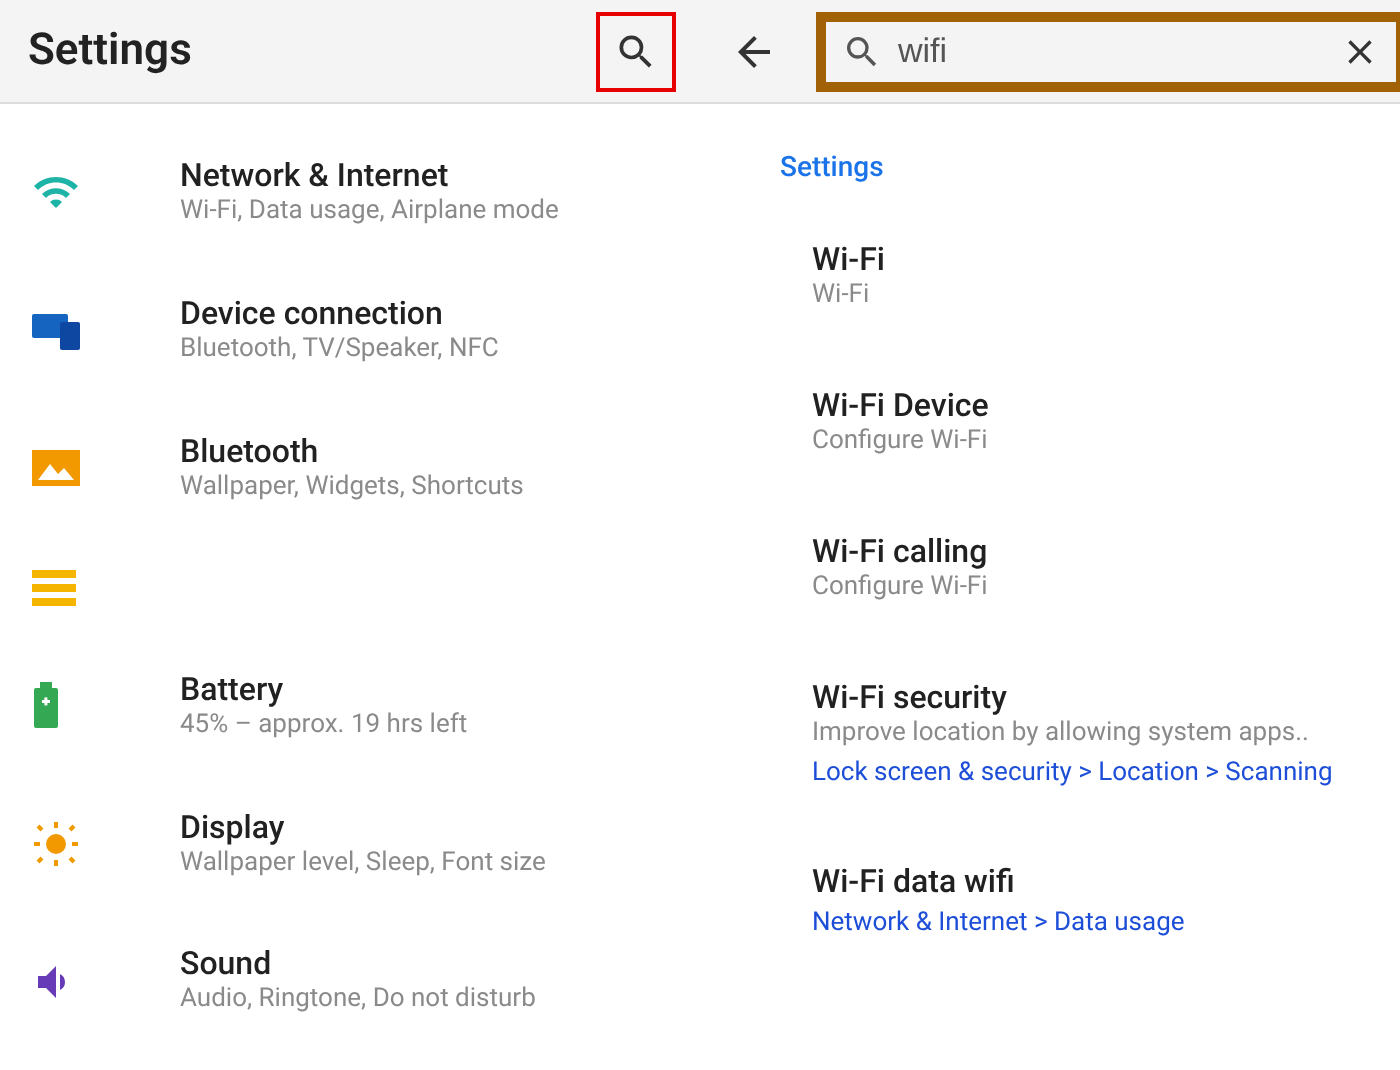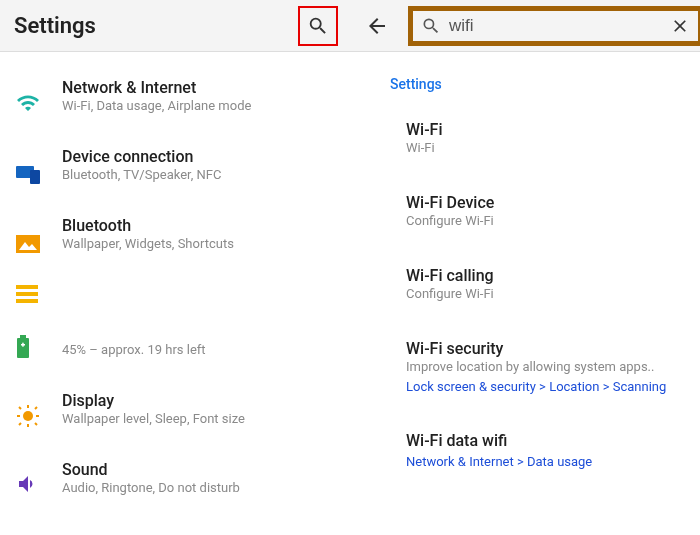--- a/index.html
+++ b/index.html
@@ -39,21 +39,21 @@
   .clear-btn { cursor:pointer; display:flex; align-items:center; }
 
   .content { flex:1 1 auto; display:flex; overflow:hidden; }
   .pane { flex:0 0 350px; overflow:hidden; padding-top: 16px; }
   .pane-right { flex:1 1 auto; padding-top: 16px; }
 
   .settings-section-label {
     color: #1a73e8; font-size: 14px; font-weight: 500; padding: 8px 0 18px 40px;
   }
 
-  .item { display:flex; align-items:flex-end; padding: 10px 16px 22px 16px; cursor:pointer; }
+  .item { display:flex; align-items:center; padding: 10px 16px 22px 16px; cursor:pointer;gap:28px; }
   .item .icon-slot {
     width: 46px; flex:0 0 46px; display:flex; align-items:center; justify-content:flex-start;
   }
   .item .text-slot { flex:1 1 auto; }
   .item .title { font-size: 16px; color: #212121; font-weight: 500; line-height: 1.25; }
   .item .subtitle { font-size: 13px; color: #8a8a8a; margin-top: 0; line-height: 1.3; }
   .item .breadcrumb { font-size: 13px; color: #1d4ed8; margin-top: 3px; line-height: 1.3; }
 
   .pane-right .item { padding-left: 56px; padding-right: 20px; padding-bottom: 26px; }
   .pane-right .item .text-slot { flex:1 1 auto; }
@@ -147,20 +147,21 @@
     <div class="item">
       <span class="icon-slot">
         <svg width="14" height="24" viewBox="0 0 14 24">
             <rect x="4" y="0" width="6" height="3" fill="#34a853"></rect>
             <rect x="1" y="3" width="12" height="20" rx="1" fill="#34a853"></rect>
             <rect x="5" y="9" width="4" height="1.5" fill="#fff"></rect>
             <rect x="6.2" y="7.7" width="1.5" height="4" fill="#fff"></rect>
           </svg>
       </span>
       <span class="text-slot">
+        <div class="title">Battery</div>
         <div class="subtitle">45% – approx. 19 hrs left</div>
       </span>
     </div>
 
     <div class="item">
       <span class="icon-slot">
         <svg width="24" height="24" viewBox="0 0 24 24">
             <circle cx="12" cy="12" r="5" fill="#f29900"></circle>
             <g stroke="#f29900" stroke-width="2">
               <line x1="12" y1="1" x2="12" y2="4"></line>

